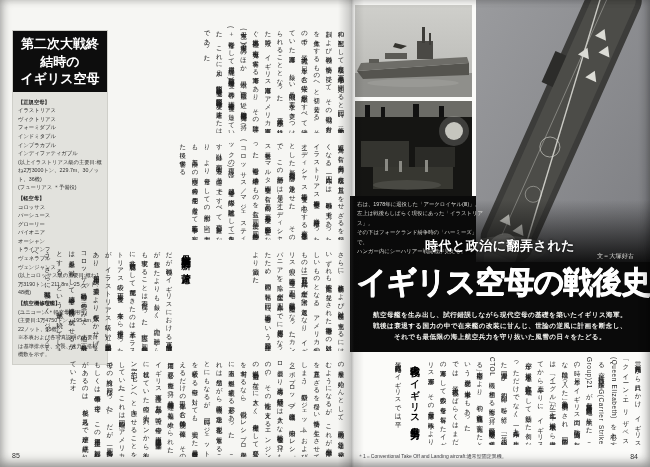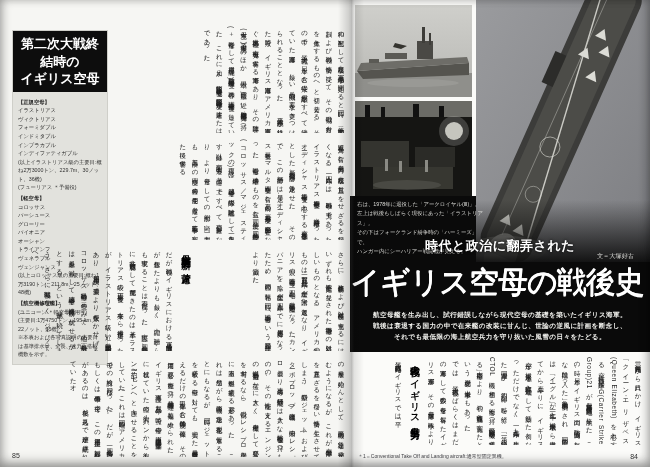--- a/index.html
+++ b/index.html
@@ -35,22 +35,22 @@
   .rp-black{position:absolute;left:0;top:196px;width:300px;height:156px;background:#0a0a0a;}
   .photo{position:absolute;overflow:hidden;background:#222;}
   .photo svg{display:block;}
   .ph-fade{position:absolute;left:126px;top:200px;width:174px;height:62px;z-index:6;
     background:linear-gradient(180deg,rgba(10,10,10,0),rgba(10,10,10,.92));}
   .caption{position:absolute;left:7px;top:200px;width:128px;z-index:8;color:#dcdcd8;
     font-size:5.4px;line-height:1.75;white-space:pre-line;}
   .subtitle{position:absolute;left:0;top:239px;width:100%;z-index:8;text-align:center;color:#fff;
     font-weight:bold;font-size:13px;line-height:1.14;letter-spacing:.5px;text-shadow:0 0 3px #000;}
   .author{position:absolute;right:16px;top:252px;z-index:9;color:#d6d6d2;font-size:6.2px;}
-  .main-title{position:absolute;left:0;top:264px;width:100%;z-index:8;text-align:left;color:#fff;
-    font-weight:400;font-size:30px;line-height:1.2;letter-spacing:-1px;transform:scaleX(1.0);
+  .main-title{position:absolute;left:0;top:264px;width:100%;z-index:8;text-align:right;color:#fff;
+    font-weight:700;font-size:30px;line-height:1.2;letter-spacing:-1px;transform:scaleX(1.0);
     text-shadow:.6px 0 0 #fff,0 .6px 0 #fff;}
   .lead{position:absolute;left:0;top:309px;width:100%;z-index:8;text-align:center;color:#f2f2ee;
     font-size:6.6px;font-weight:bold;line-height:1.7;letter-spacing:.4px;}
   .footnote{position:absolute;left:8px;bottom:8px;font-size:5px;color:#45454a;z-index:10;}
 
   
   .w-b3a{width:150px;} .w-b3b{width:160px;}
   .w-rpa{width:218px;} .w-rpb{width:42px;}
 </style>
 </head>

